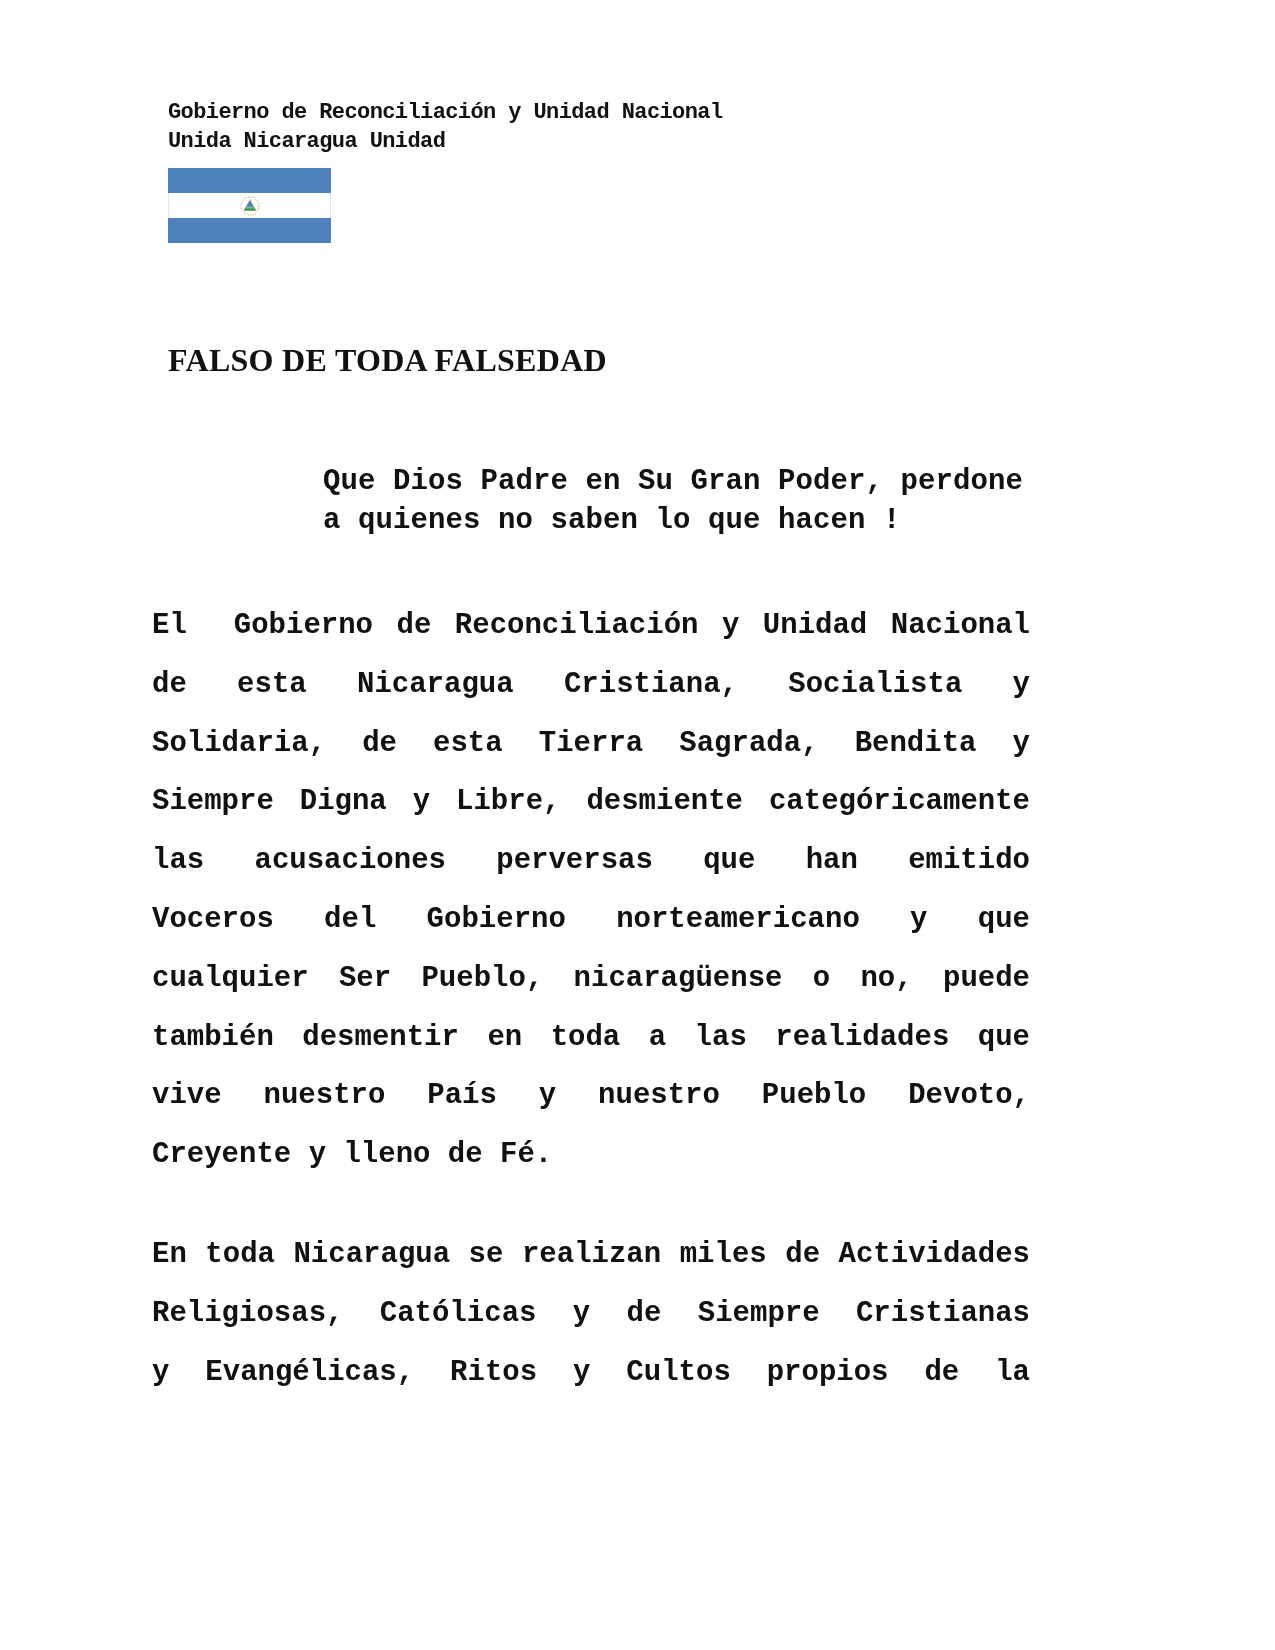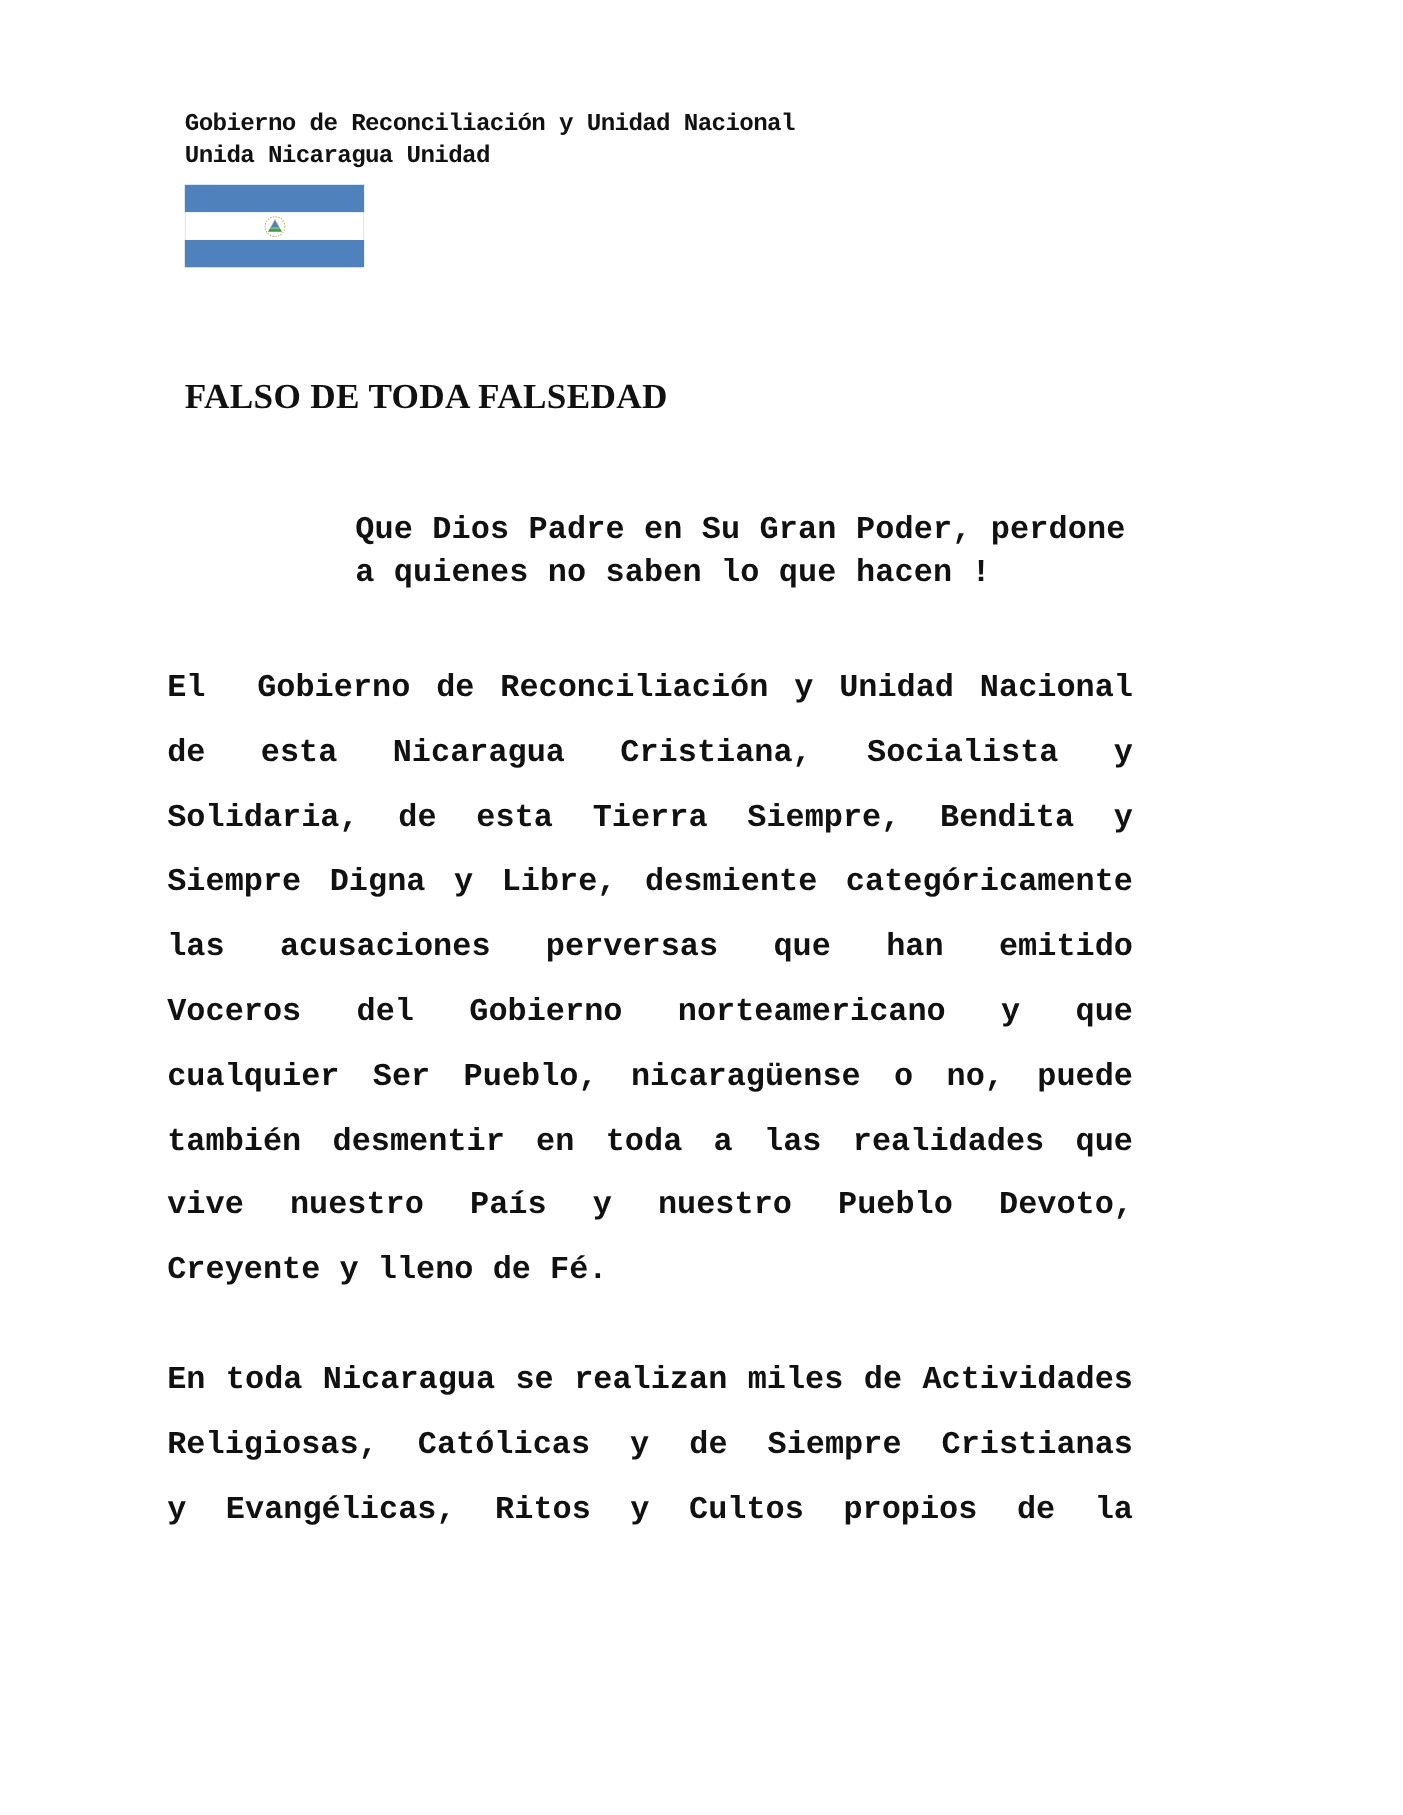--- a/index.html
+++ b/index.html
@@ -112,21 +112,21 @@
 <div class="title">FALSO DE TODA FALSEDAD</div>
 
 <div class="epigraph">
   <span>Que Dios Padre en Su Gran Poder, perdone</span>
   <span>a quienes no saben lo que hacen !</span>
 </div>
 
 <div class="body para1">
   <span class="line" style="white-space:pre;">El  Gobierno de Reconciliación y Unidad Nacional</span>
   <span class="line">de esta Nicaragua Cristiana, Socialista y</span>
-  <span class="line">Solidaria, de esta Tierra Siempre, Bendita y</span>
+  <span class="line">Solidaria, de esta Tierra Sagrada, Bendita y</span>
   <span class="line">Siempre Digna y Libre, desmiente categóricamente</span>
   <span class="line">las acusaciones perversas que han emitido</span>
   <span class="line">Voceros del Gobierno norteamericano y que</span>
   <span class="line">cualquier Ser Pueblo, nicaragüense o no, puede</span>
   <span class="line">también desmentir en toda a las realidades que</span>
   <span class="line">vive nuestro País y nuestro Pueblo Devoto,</span>
   <span class="line last">Creyente y lleno de Fé.</span>
 </div>
 
 <div class="body para2">

